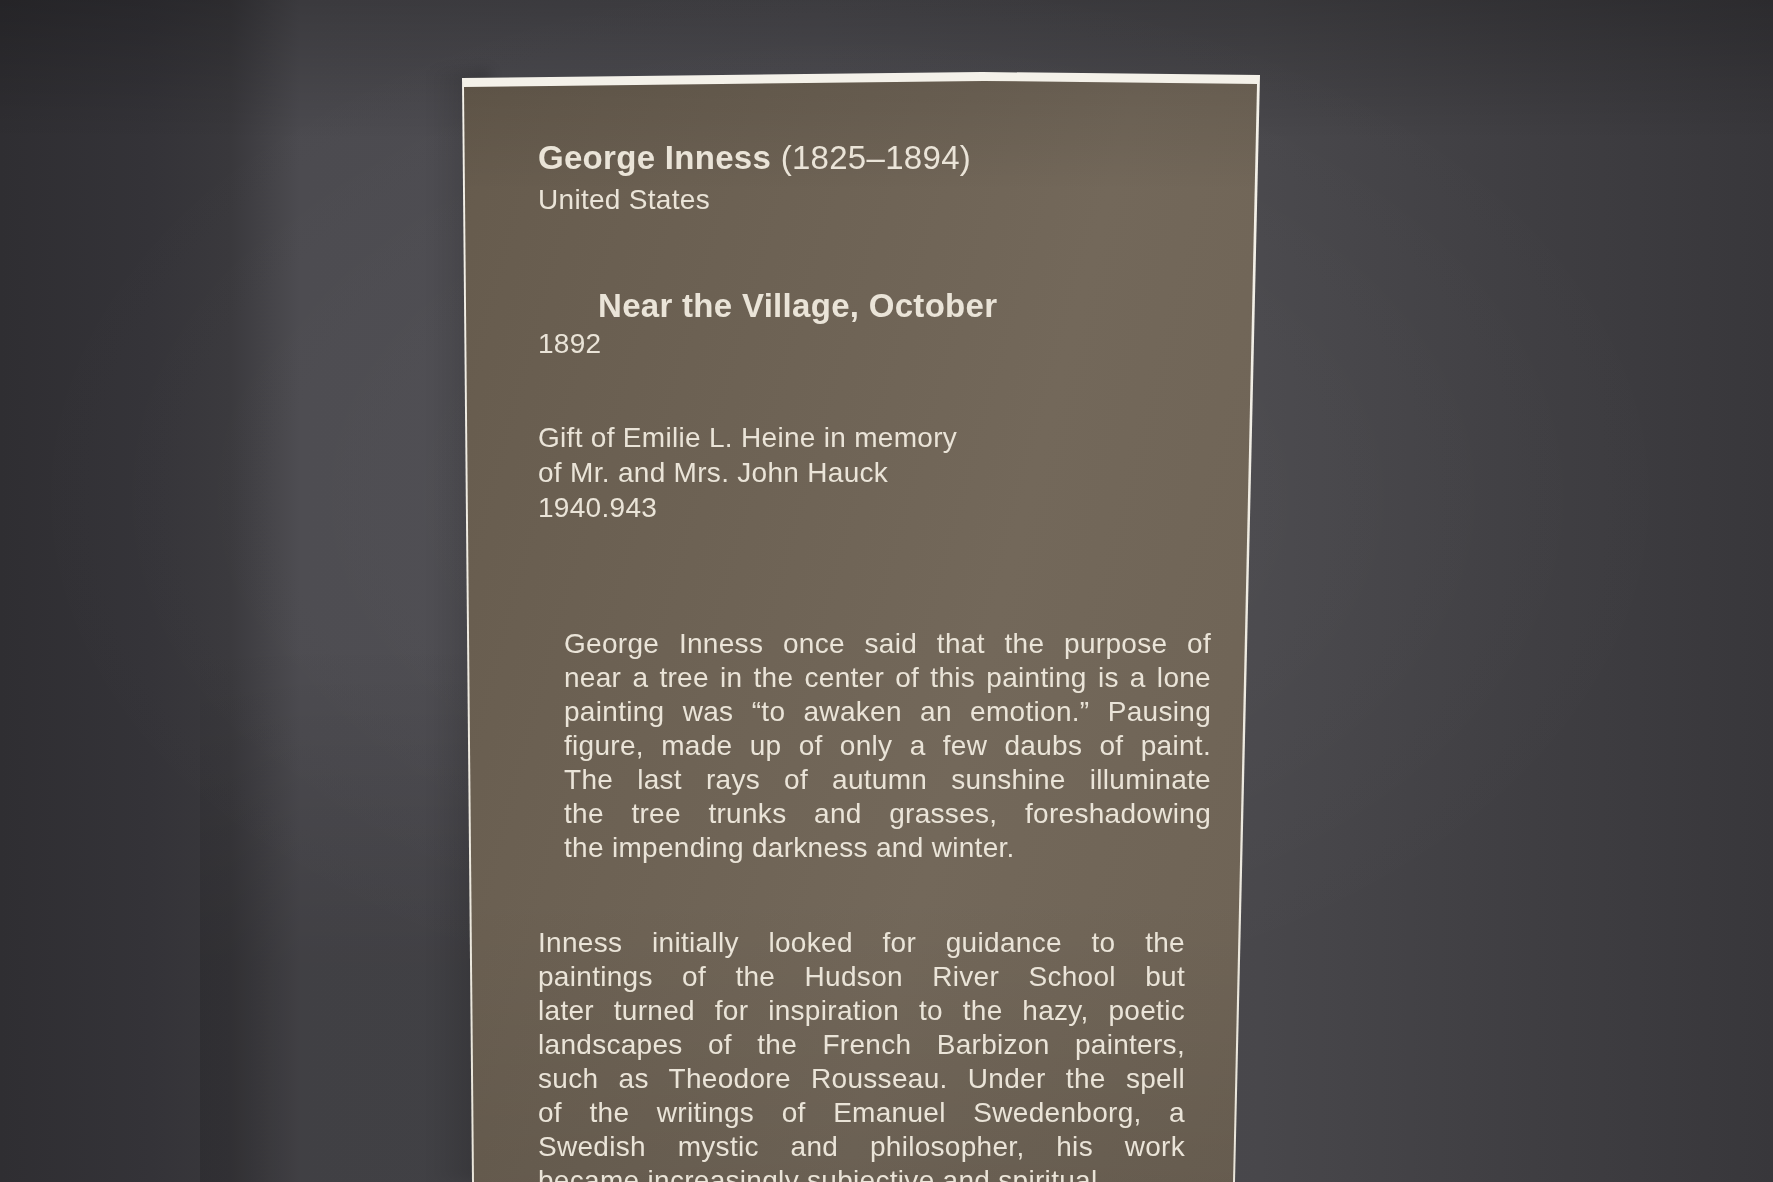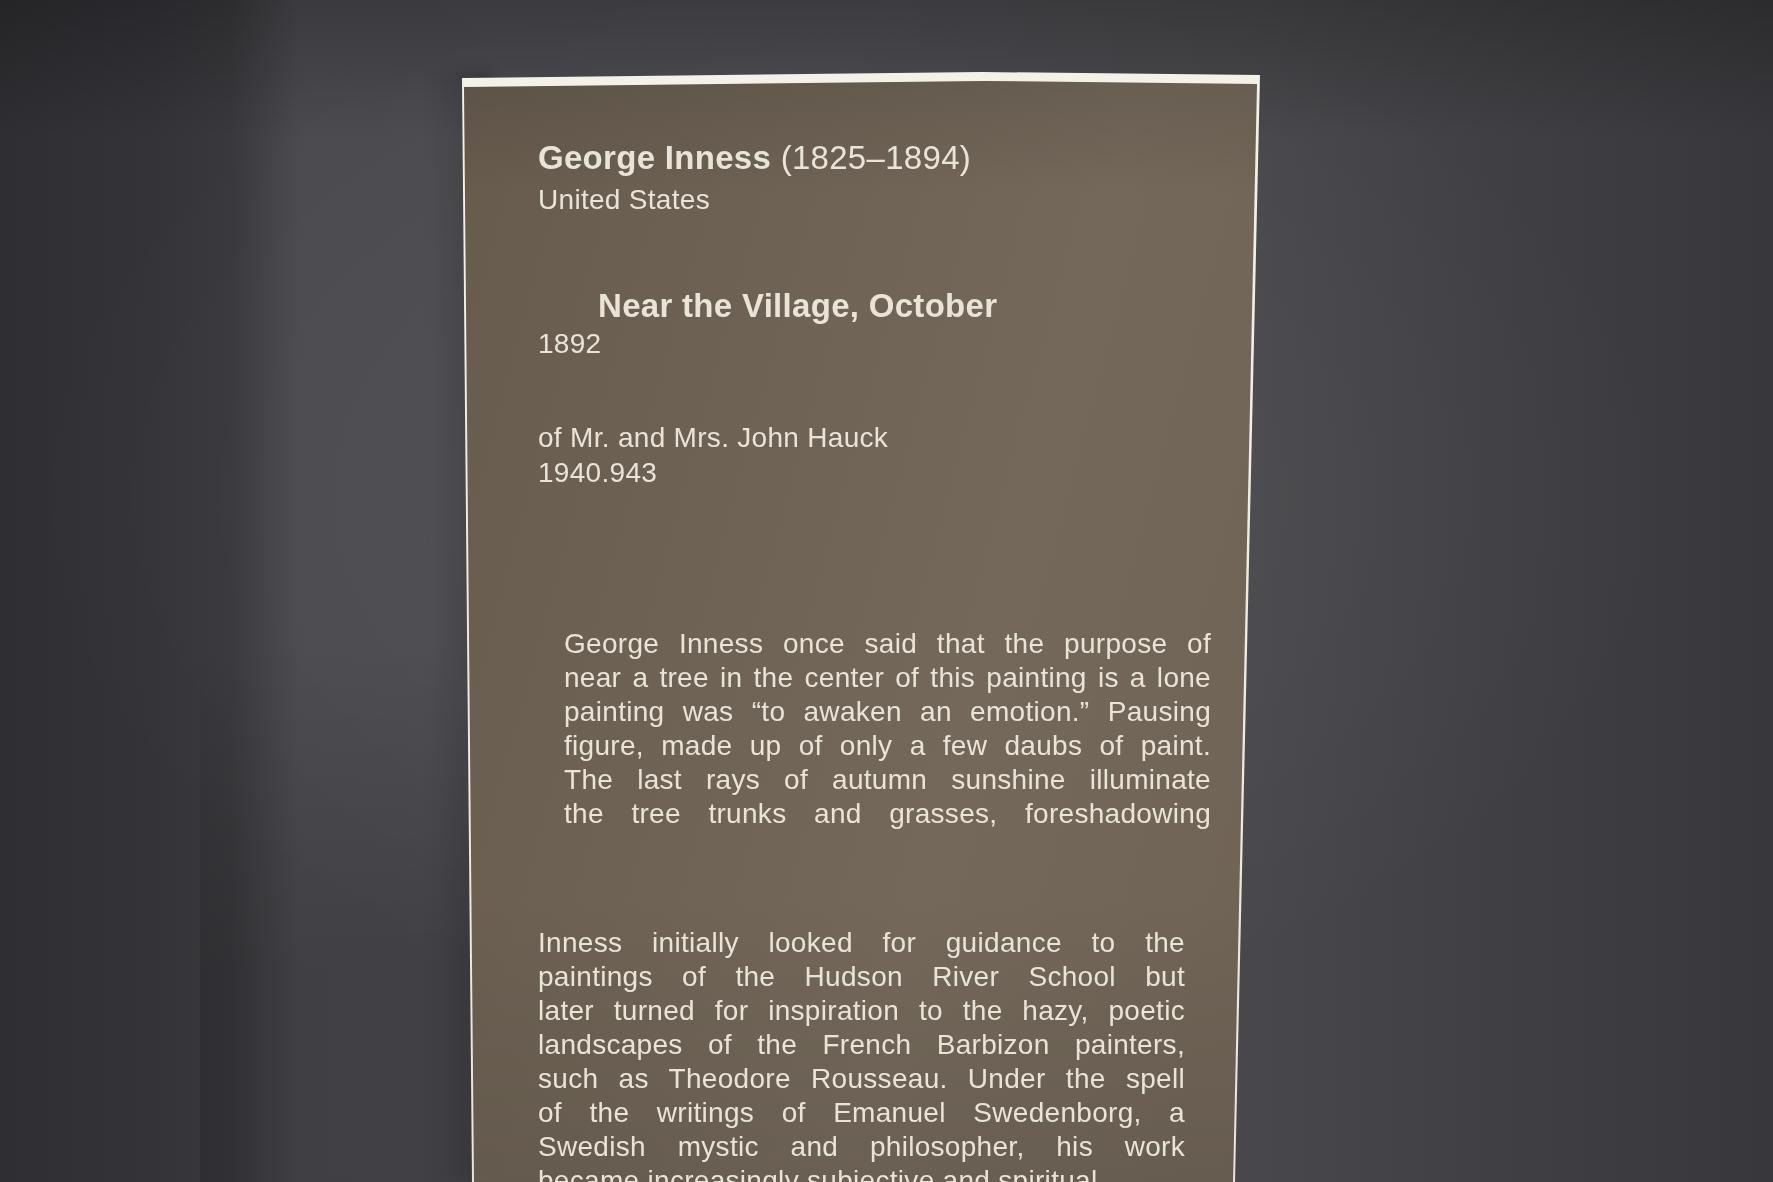--- a/index.html
+++ b/index.html
@@ -70,31 +70,33 @@
 
   <div class="txt h1" style="left:538px;top:138px;">
     <span>George Inness</span><span class="reg">&nbsp;<span>(1825–1894)</span></span>
   </div>
   <div class="txt sub" style="left:538px;top:183px;">United States</div>
 
   <div class="txt h1" style="left:556px;top:286px;margin-left:42px;">Near the Village, October</div>
   <div class="txt sub" style="left:538px;top:327px;">1892</div>
 
   <div class="txt tomb" style="left:538px;top:420px;">
+    <div>Gift of Emilie L. Heine in memory</div>
     <div>of Mr. and Mrs. John Hauck</div>
     <div>1940.943</div>
   </div>
 
   <div class="txt body" style="left:564px;top:627px;">
     <div class="bline">George Inness once said that the purpose of</div>
     <div class="bline">near a tree in the center of this painting is a lone</div>
     <div class="bline">painting was “to awaken an emotion.” Pausing</div>
     <div class="bline">figure, made up of only a few daubs of paint.</div>
     <div class="bline">The last rays of autumn sunshine illuminate</div>
     <div class="bline">the tree trunks and grasses, foreshadowing</div>
+    <div class="bline last">the impending darkness and winter.</div>
   </div>
 
   <div class="txt body" style="left:538px;top:926px;">
     <div class="bline">Inness initially looked for guidance to the</div>
     <div class="bline">paintings of the Hudson River School but</div>
     <div class="bline">later turned for inspiration to the hazy, poetic</div>
     <div class="bline">landscapes of the French Barbizon painters,</div>
     <div class="bline">such as Theodore Rousseau. Under the spell</div>
     <div class="bline">of the writings of Emanuel Swedenborg, a</div>
     <div class="bline">Swedish mystic and philosopher, his work</div>

